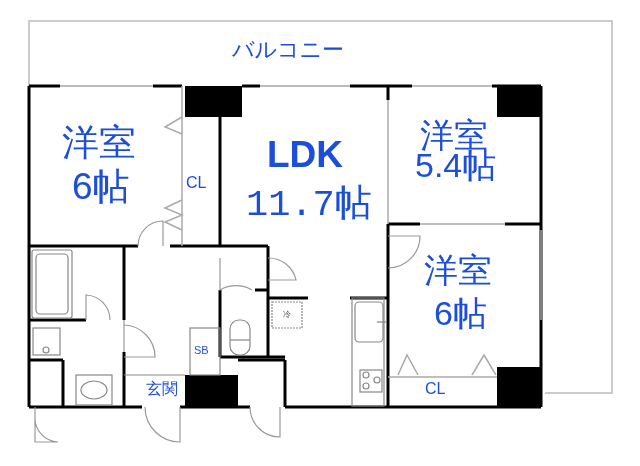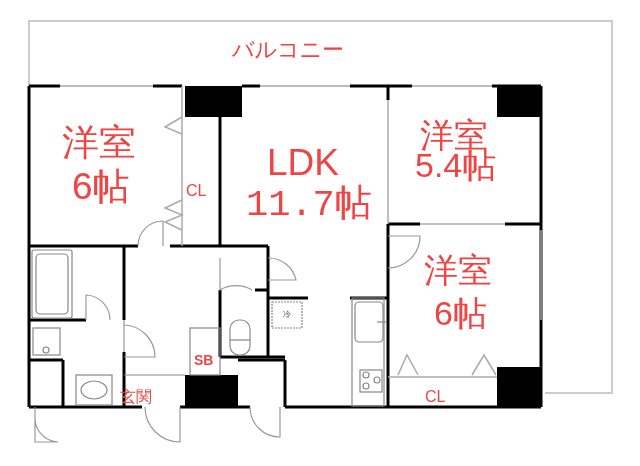--- a/index.html
+++ b/index.html
@@ -1,21 +1,21 @@
 <!DOCTYPE html>
 <html><head>
 <meta charset="utf-8">
 <style>
   html, body { margin: 0; padding: 0; background: #ffffff; }
   body { width: 640px; height: 466px; position: relative; overflow: hidden; font-family: "DejaVu Sans", "Liberation Sans", sans-serif; }
   #plan { position: absolute; left: 0; top: 0; width: 640px; height: 466px; }
-  .lbl { position: absolute; color: #ef4444; text-align: center; line-height: 1.05; white-space: pre; font-family: "Liberation Sans", "DejaVu Sans", sans-serif; }
+  .lbl { position: absolute; color: #1d4ed8; text-align: center; line-height: 1.05; white-space: pre; font-family: "Liberation Sans", "DejaVu Sans", sans-serif; }
   .room-big { font-size: 37px; }
   .room-mid { font-size: 34px; }
-  .small { font-size: 16px; margin-top: 8px; }
+  .small { font-size: 16px; }
   .tiny { font-size: 8px; color: #444; }
   .balcony { font-size: 22px; }
 </style>
 </head>
 <body>
 
 <svg id="plan" viewBox="0 0 640 466" xmlns="http://www.w3.org/2000/svg">
 
   <g fill="none" stroke="#cccccc" stroke-width="2">
     <polyline points="29,86 29,21 612,21 612,393 545,393"></polyline>
@@ -125,28 +125,28 @@
   </g>
 </svg>
 
 <div class="lbl balcony" style="left:232px; top:38px;">バルコニー</div>
 
 <div class="lbl room-big" style="left:62px; top:124px;">洋室</div>
 <div class="lbl room-big" style="left:72px; top:168px;">6帖</div>
 
 <div class="lbl small" style="left:186px; top:175px;">CL</div>
 
-<div class="lbl room-big" style="left:267px; top:144px;">LDK</div>
+<div class="lbl room-big" style="left:267px; top:136px;font-weight:bold;">LDK</div>
 <div class="lbl room-big" style="left:246px; top:186px;font-family:Liberation Mono, monospace;">11.7帖</div>
 
 <div class="lbl room-mid" style="left:420px; top:118px;">洋室</div>
 <div class="lbl room-mid" style="left:415px; top:148px;">5.4帖</div>
 
 <div class="lbl room-mid" style="left:424px; top:253px;">洋室</div>
 <div class="lbl room-mid" style="left:434px; top:296px;">6帖</div>
 
 <div class="lbl small" style="left:425px; top:381px;">CL</div>
 
-<div class="lbl small" style="left:120px; top:381px;">玄関</div>
+<div class="lbl small" style="left:146px; top:381px;">玄関</div>
 
-<div class="lbl small" style="left:194px; top:345px; font-size:14px;font-weight:bold;">SB</div>
+<div class="lbl small" style="left:194px; top:345px; font-size:11px;">SB</div>
 
 <div class="lbl tiny" style="left:283px; top:311px;">冷</div>
 
 </body></html>

